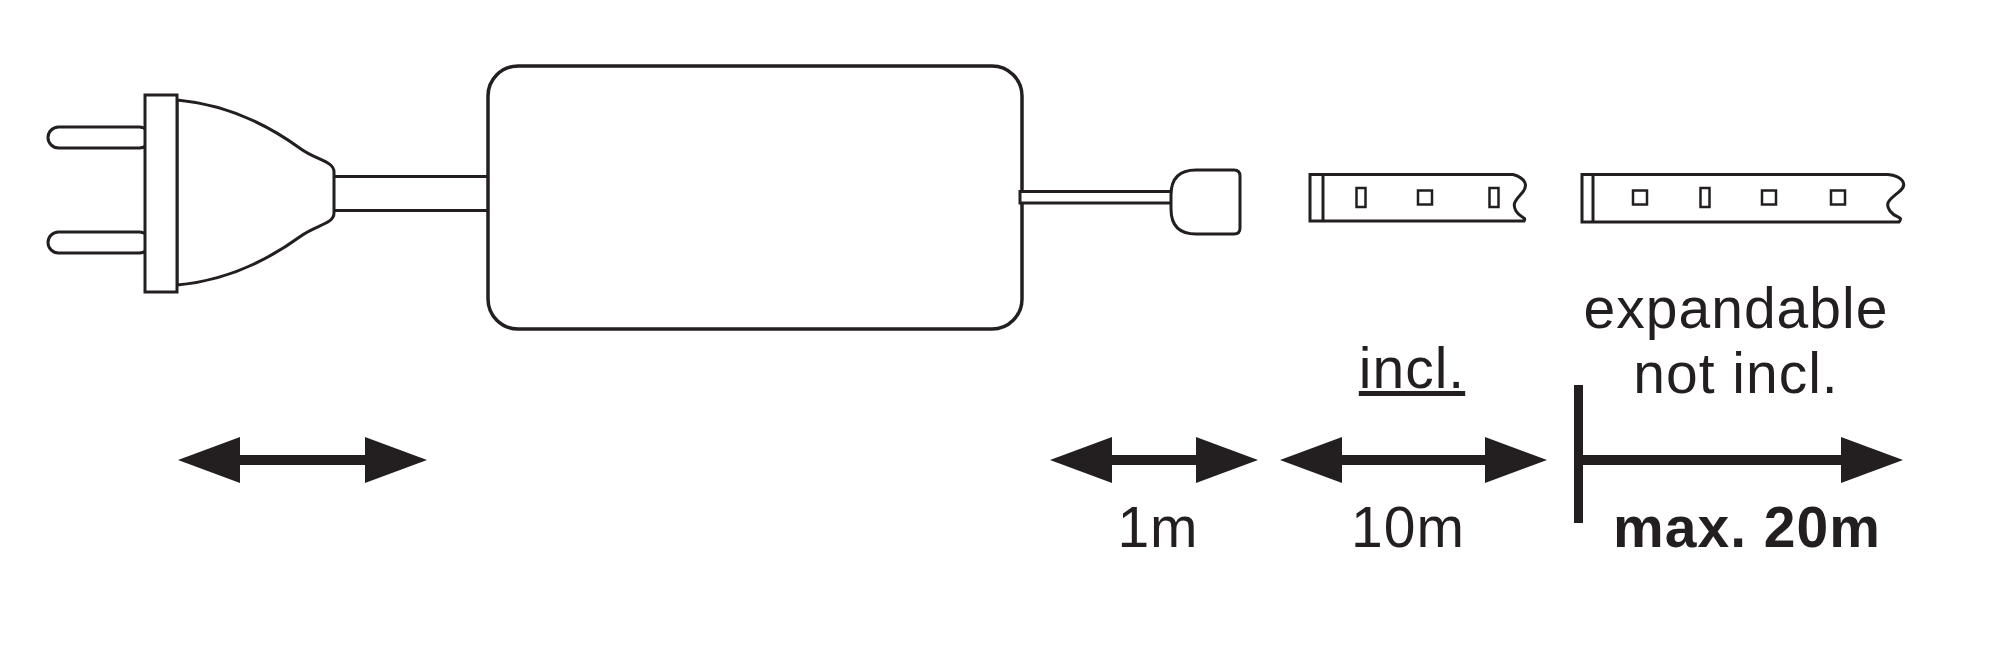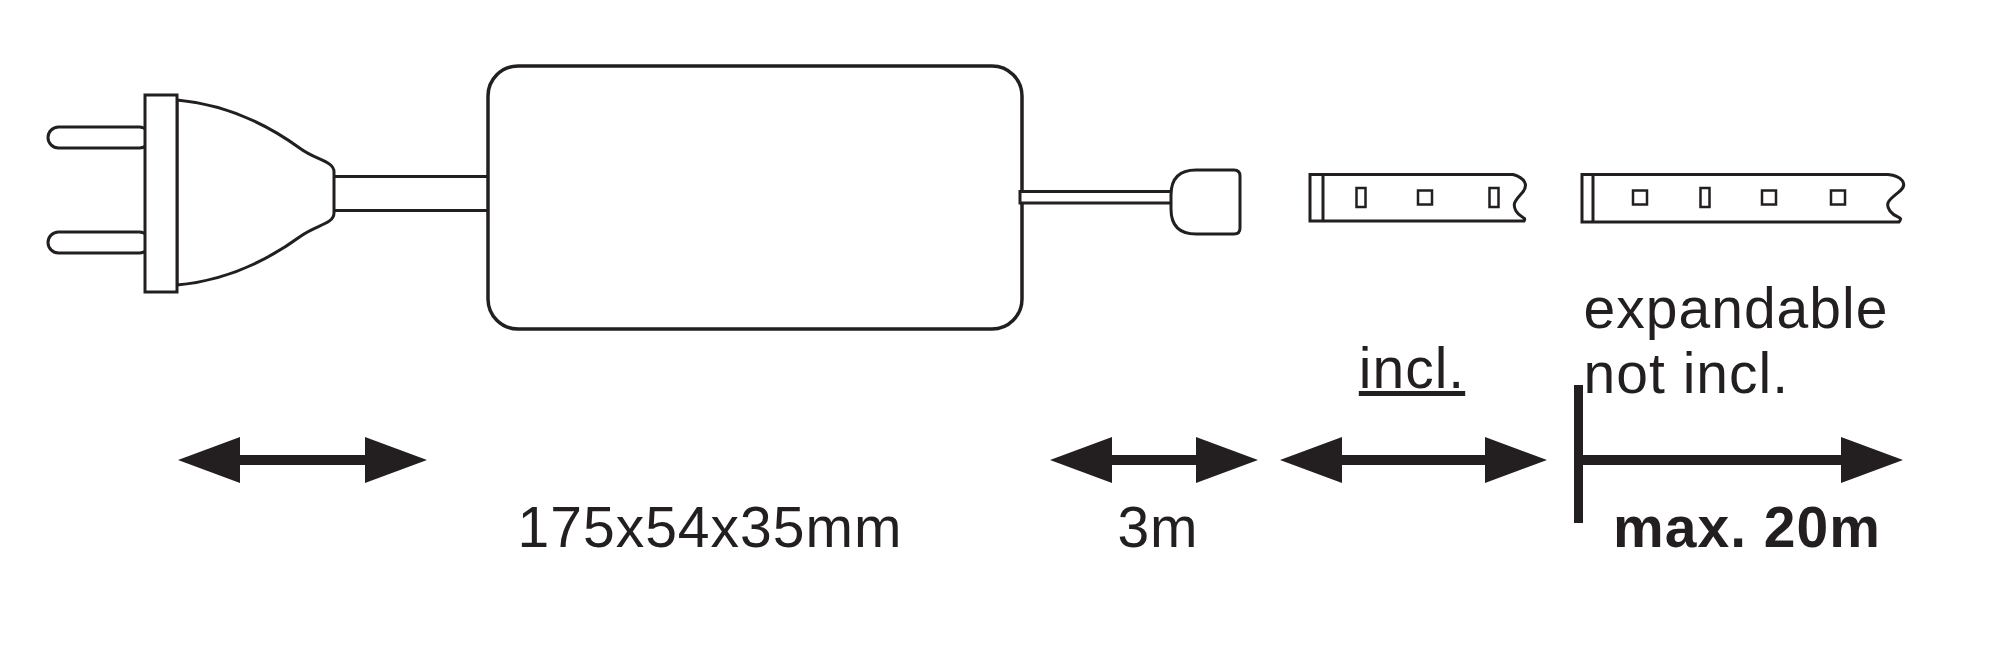--- a/index.html
+++ b/index.html
@@ -19,21 +19,21 @@
   .fill { fill: var(--line); stroke: none; }
   .lbl {
     position: absolute;
     transform: translateX(-50%);
     white-space: nowrap;
     font-size: 57px;
     line-height: 1;
     letter-spacing: 1px;
     color: var(--line);
   }
-  .lbl-2line { line-height: 65px; }
+  .lbl-2line { line-height: 65px; text-align: center; }
 </style>
 </head>
 <body>
 
 <div class="stage">
 
   <svg width="2000" height="660" viewBox="0 0 2000 660">
 
     <g>
       <rect class="ln" x="48" y="127" width="102" height="21" rx="10.5" stroke-width="3"></rect>
@@ -99,24 +99,24 @@
     </g>
 
     <g>
       <rect class="fill" x="1574" y="385" width="9" height="138"></rect>
       <rect class="fill" x="1578" y="455" width="270" height="10"></rect>
       <polygon class="fill" points="1903,460 1841,437 1841,483"></polygon>
     </g>
   </svg>
 
 
-  <div class="lbl" style="left:710px;  top:499px;">175x54x35mm</div>
 
-  <div class="lbl" style="left:1158px; top:499px;">3m</div>
+  <div class="lbl" style="left:1158px; top:499px;">1m</div>
 
+  <div class="lbl" style="left:1408px; top:499px;">10m</div>
 
   <div class="lbl" style="left:1747px; top:499px;font-weight:bold;">max. 20m</div>
 
   <div class="lbl" style="left:1412px; top:340px;text-decoration:underline;">incl.</div>
 
   <div class="lbl lbl-2line" style="left:1736px; top:276px;">
     <div>expandable</div>
     <div>not incl.</div>
   </div>
 

